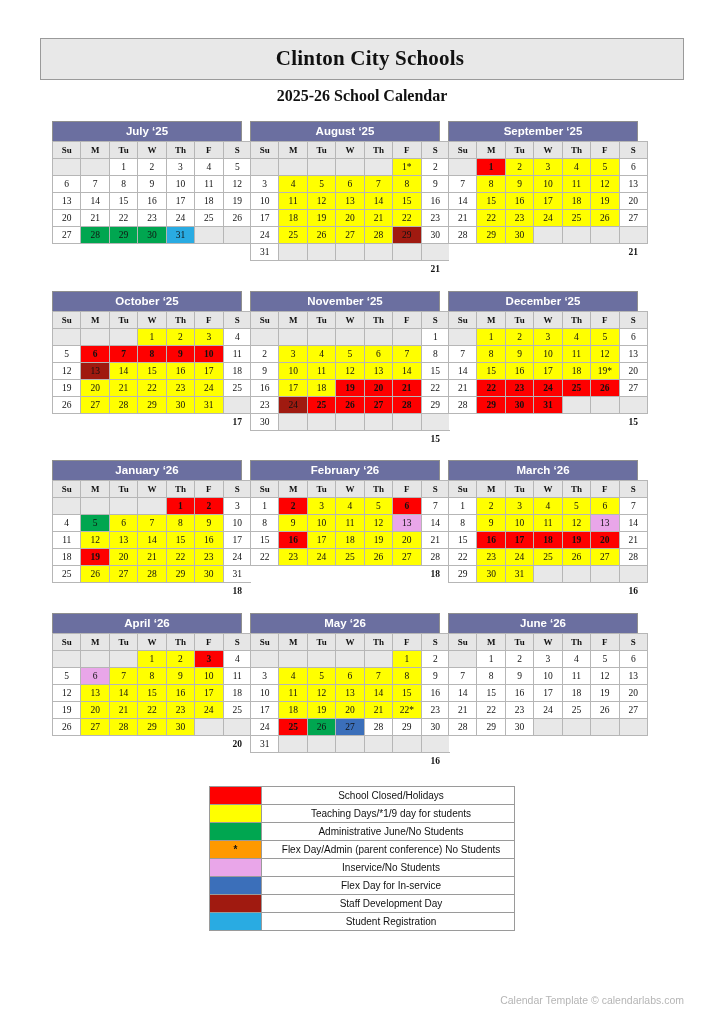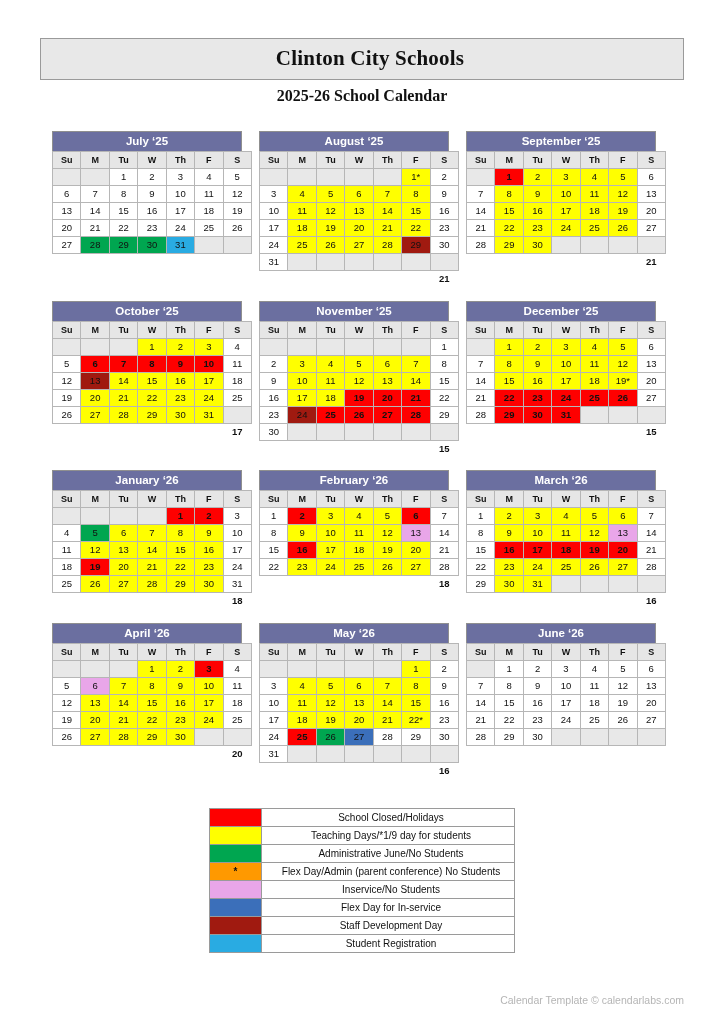--- a/index.html
+++ b/index.html
@@ -34,44 +34,45 @@
     text-align: center;
     font-family: "Liberation Serif", serif;
     font-size: 16px;
     font-weight: bold;
     color: #111;
     margin-top: 7px;
   }
 
   
   .months {
-    margin: 26px 52px 0 52px;
+    margin: 16px 52px 0 52px;
     display: flex;
     flex-wrap: wrap;
-    gap: 0 17px;
+    gap: 0 8px;
   }
   .month {
     width: 190px;
     margin-bottom: 13px;
   }
   .month-title {
     background: #6b6fa0;
     color: #ffffff;
     text-align: center;
     font-size: 11.5px;
     font-weight: bold;
     padding: 3px 0 4px 0;
     border: 1px solid #8f8f8f;
     border-bottom: none;
     font-family: "Liberation Sans", sans-serif;
   }
   table.cal {
     width: 200px;
     border-collapse: collapse;
     table-layout: fixed;
+    font-family: Liberation Serif, serif;
   }
   table.cal th, table.cal td {
     border: 1px solid #b6b6b6;
     height: 17px;
     text-align: center;
     font-size: 9.5px;
     color: #111;
     padding: 0;
     line-height: 16px;
   }
@@ -87,21 +88,21 @@
   td.yellow { background: #ffff00; color: #111; }
   td.green  { background: #00a650; color: #ffffff; }
   td.pink   { background: #e9a6e9; color: #111; }
   td.blue   { background: #3b6fba; color: #ffffff; }
   td.darkred{ background: #a01a10; color: #ffffff; }
   td.cyan   { background: #29abe2; color: #ffffff; }
   td.total  { background: #ffffff; font-weight: bold; text-align: right; padding-right: 4px; font-size: 10px; }
 
   
   .legend {
-    margin: 16px auto 0 auto;
+    margin: 4px auto 0 auto;
     width: 306px;
     border-collapse: collapse;
   }
   .legend td {
     border: 1px solid #9a9a9a;
     height: 18px;
     font-size: 10px;
     color: #111;
     padding: 0;
   }

